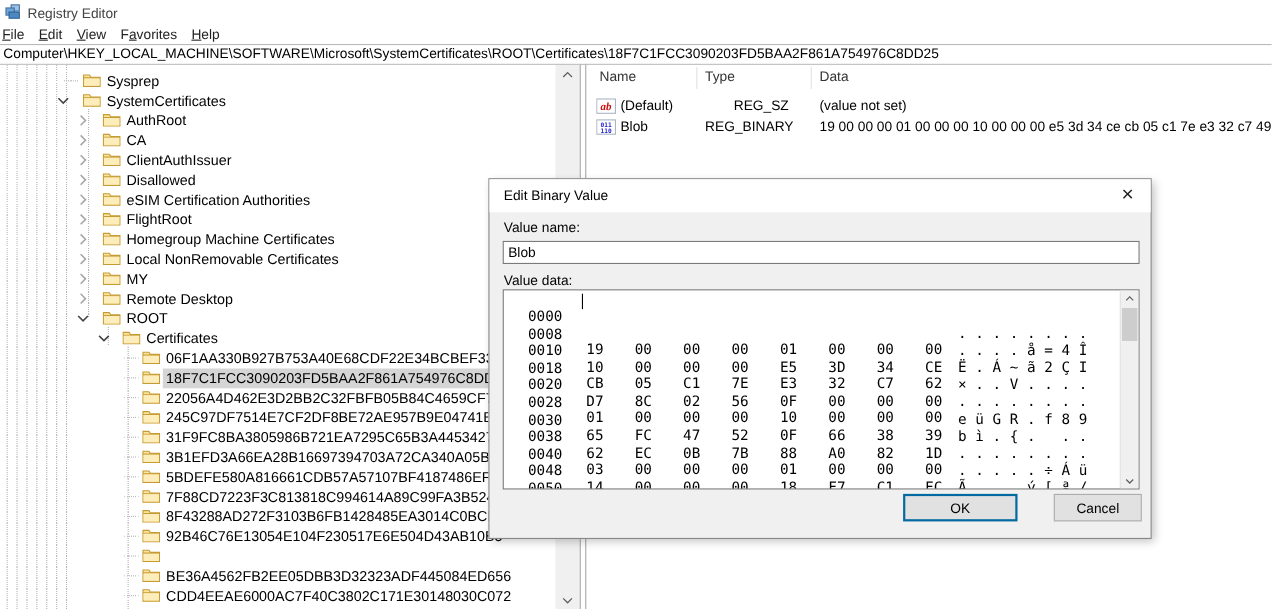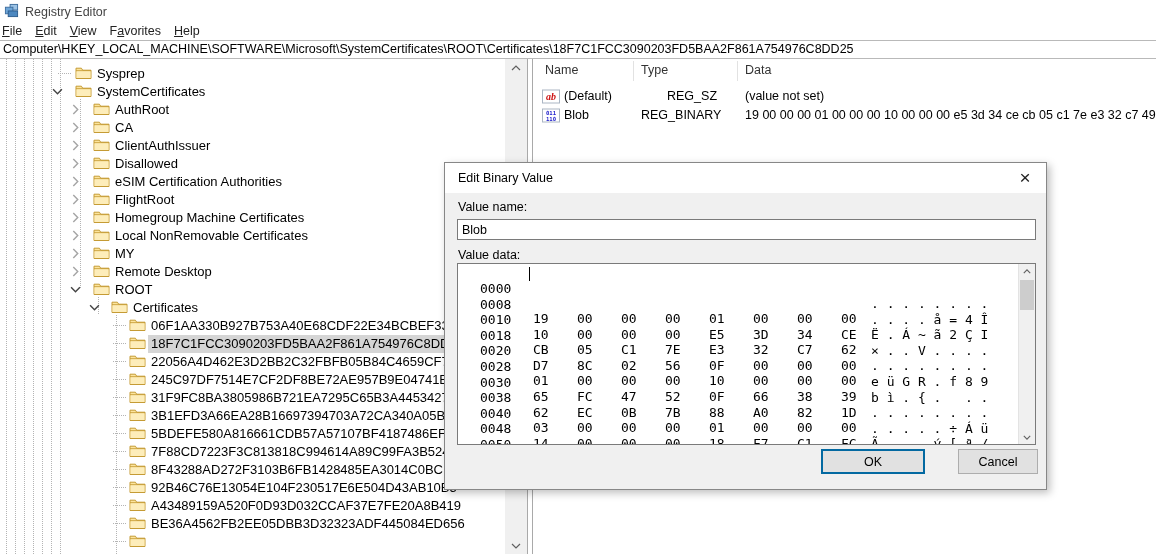--- a/index.html
+++ b/index.html
@@ -363,40 +363,40 @@
     <span class="lbl" style="left: 148px;">92B46C76E13054E104F230517E6E504D43AB10B5</span>
   </div>
 
   <div class="tree-row" style="top: 437px;">
     <span class="stub" style="left: 113px;"></span>
     <span class="folder" style="left: 129px;"><svg width="17" height="14" viewBox="0 0 17 14">
             <path d="M1 2.2 h5.4 l1.3 2 h8.3 v8.3 H1 Z" fill="#fce49c" stroke="#c59b34"></path>
             <path d="M1 4.8 h15" stroke="#c59b34"></path>
             <path d="M1.5 5.3 h14 v6.7 h-14 Z" fill="#fdedba"></path>
           </svg></span>
-    <span class="lbl" style="left: 148px;">A43489159A520F0D93D032CCAF37E7FE20A8B419</span>
   </div>
 
   <div class="tree-row" style="top: 455px;">
     <span class="stub" style="left: 113px;"></span>
     <span class="folder" style="left: 129px;"><svg width="17" height="14" viewBox="0 0 17 14">
             <path d="M1 2.2 h5.4 l1.3 2 h8.3 v8.3 H1 Z" fill="#fce49c" stroke="#c59b34"></path>
             <path d="M1 4.8 h15" stroke="#c59b34"></path>
             <path d="M1.5 5.3 h14 v6.7 h-14 Z" fill="#fdedba"></path>
           </svg></span>
     <span class="lbl" style="left: 148px;">BE36A4562FB2EE05DBB3D32323ADF445084ED656</span>
   </div>
 
   <div class="tree-row" style="top: 473px;">
     <span class="stub" style="left: 113px;"></span>
     <span class="folder" style="left: 129px;"><svg width="17" height="14" viewBox="0 0 17 14">
             <path d="M1 2.2 h5.4 l1.3 2 h8.3 v8.3 H1 Z" fill="#fce49c" stroke="#c59b34"></path>
             <path d="M1 4.8 h15" stroke="#c59b34"></path>
             <path d="M1.5 5.3 h14 v6.7 h-14 Z" fill="#fdedba"></path>
           </svg></span>
+    <span class="lbl" style="left: 148px;">CDD4EEAE6000AC7F40C3802C171E30148030C072</span>
   </div>
 
   <div class="tree-row" style="top: 491px;">
     
     
     
   </div>
 </div>
 </div>
 

